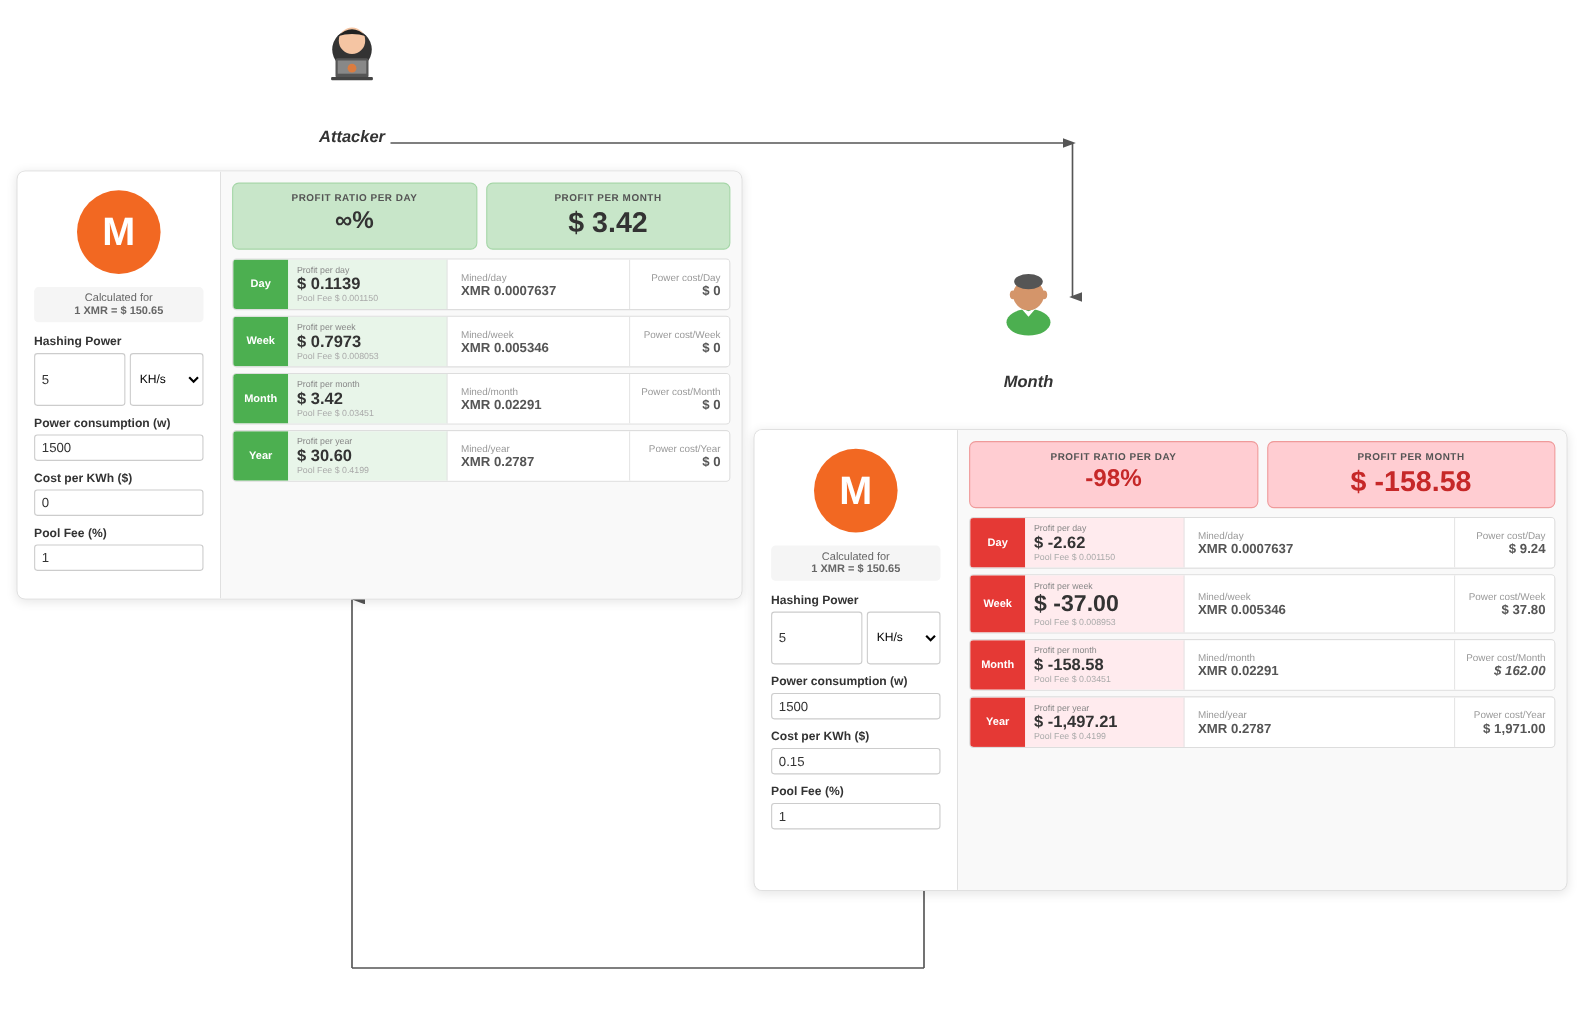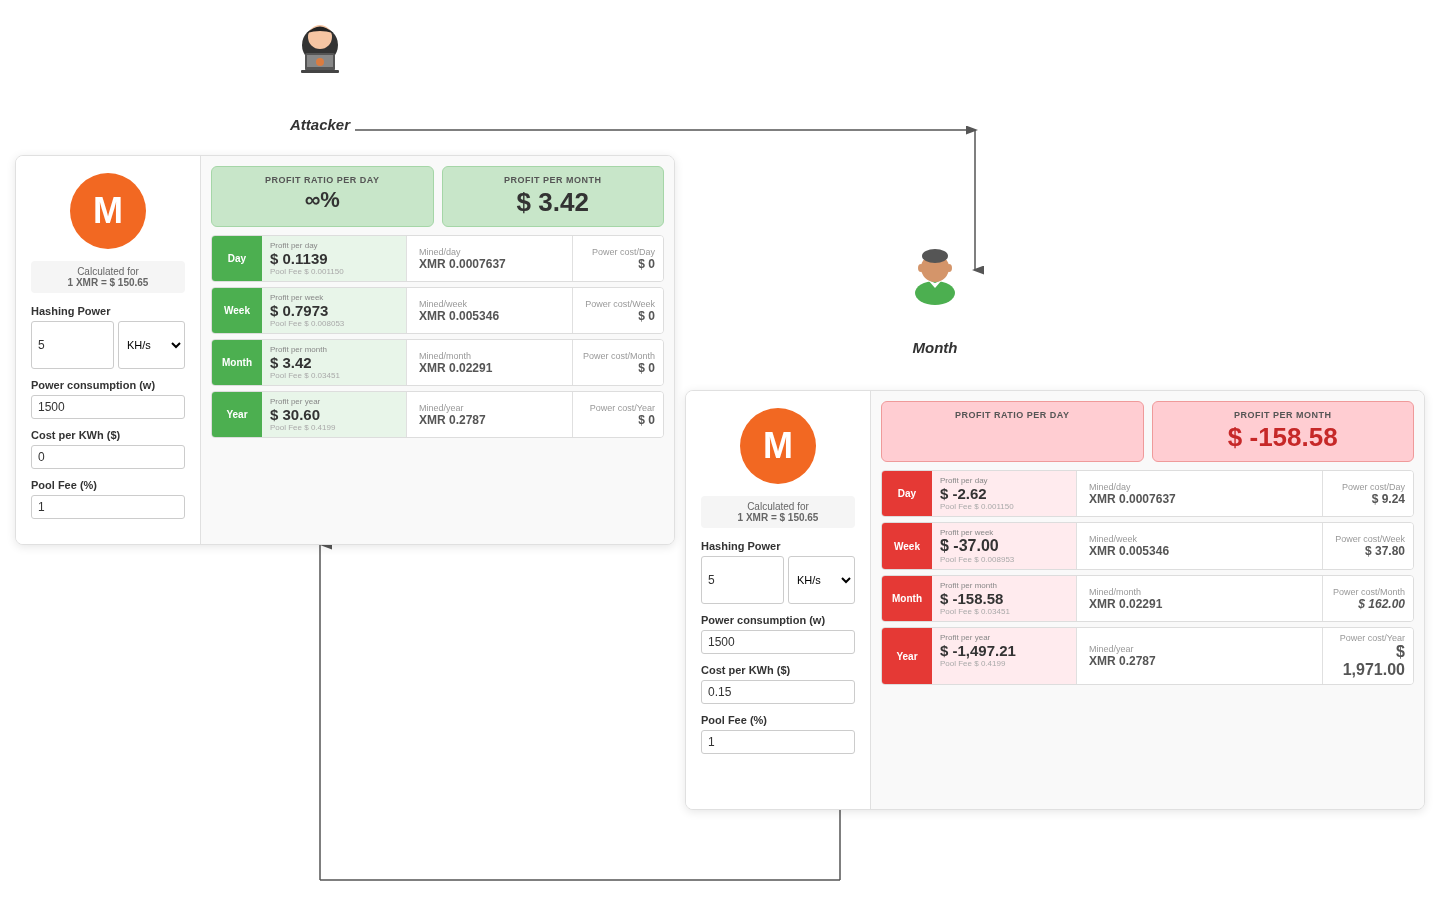--- a/index.html
+++ b/index.html
@@ -377,20 +377,21 @@
 
       <div class="field-label">Pool Fee (%)</div>
       <input class="field-input" type="text" value="1" style="">
     </div>
 
     <div class="calc-right">
 
       <div class="profit-header">
         <div class="profit-box pink">
           <div class="profit-box-label">PROFIT RATIO PER DAY</div>
+          <div class="profit-box-value" style="color:#c62828;">-98%</div>
         </div>
         <div class="profit-box pink">
           <div class="profit-box-label">PROFIT PER MONTH</div>
           <div class="profit-box-value large" style="color:#c62828;">$ -158.58</div>
         </div>
       </div>
 
       <div id="victim-rows">
           <div style="display: flex; align-items: stretch; margin-bottom: 5px; border-radius: 4px; overflow: hidden; border: 1px solid rgb(221, 221, 221);">
       <div style="width:50px; background:#e53935; display:flex; flex-direction:column; align-items:center; justify-content:center; padding:6px 3px; color:#fff; font-size:10px; font-weight:bold; text-align:center;">
@@ -409,21 +410,21 @@
         <div style="font-size:9px; color:#999;">Power cost/Day</div>
         <div style="font-size:12px; font-weight:bold; color:#555;">$ 9.24</div>
       </div>
     </div>
           <div style="display: flex; align-items: stretch; margin-bottom: 5px; border-radius: 4px; overflow: hidden; border: 1px solid rgb(221, 221, 221);">
       <div style="width:50px; background:#e53935; display:flex; flex-direction:column; align-items:center; justify-content:center; padding:6px 3px; color:#fff; font-size:10px; font-weight:bold; text-align:center;">
         <span style="font-size:10px; font-weight:bold;">Week</span>
       </div>
       <div style="flex:0 0 145px; padding:5px 8px; background:#ffebee; border-right:1px solid #e0e0e0;">
         <div style="font-size:8px; color:#888;">Profit per week</div>
-        <div style="font-size:16px; font-weight:bold; color:#333;">$ -37.00</div>
+        <div style="font-size:21px; font-weight:bold; color:#333;">$ -37.00</div>
         <div style="font-size:8px; color:#aaa;">Pool Fee $ 0.008953</div>
       </div>
       <div style="flex:1; padding:5px 12px; background:#fff; display:flex; flex-direction:column; justify-content:center; border-right:1px solid #e0e0e0;">
         <div style="font-size:9px; color:#999;">Mined/week</div>
         <div style="font-size:12px; font-weight:bold; color:#555;">XMR 0.005346</div>
       </div>
       <div style="flex:0 0 90px; padding:5px 8px; background:#fff; display:flex; flex-direction:column; justify-content:center; text-align:right;">
         <div style="font-size:9px; color:#999;">Power cost/Week</div>
         <div style="font-size:12px; font-weight:bold; color:#555;">$ 37.80</div>
       </div>
@@ -454,19 +455,19 @@
         <div style="font-size:8px; color:#888;">Profit per year</div>
         <div style="font-size:15px; font-weight:bold; color:#333;">$ -1,497.21</div>
         <div style="font-size:8px; color:#aaa;">Pool Fee $ 0.4199</div>
       </div>
       <div style="flex:1; padding:5px 12px; background:#fff; display:flex; flex-direction:column; justify-content:center; border-right:1px solid #e0e0e0;">
         <div style="font-size:9px; color:#999;">Mined/year</div>
         <div style="font-size:12px; font-weight:bold; color:#555;">XMR 0.2787</div>
       </div>
       <div style="flex:0 0 90px; padding:5px 8px; background:#fff; display:flex; flex-direction:column; justify-content:center; text-align:right;">
         <div style="font-size:9px; color:#999;">Power cost/Year</div>
-        <div style="font-size:16px; font-weight:bold; color:#555;">$ 1,971.00</div>
+        <div style="font-size:12px; font-weight:bold; color:#555;">$ 1,971.00</div>
       </div>
     </div>
         </div>
     </div>
   </div>
 </div>
 
 </body></html>

